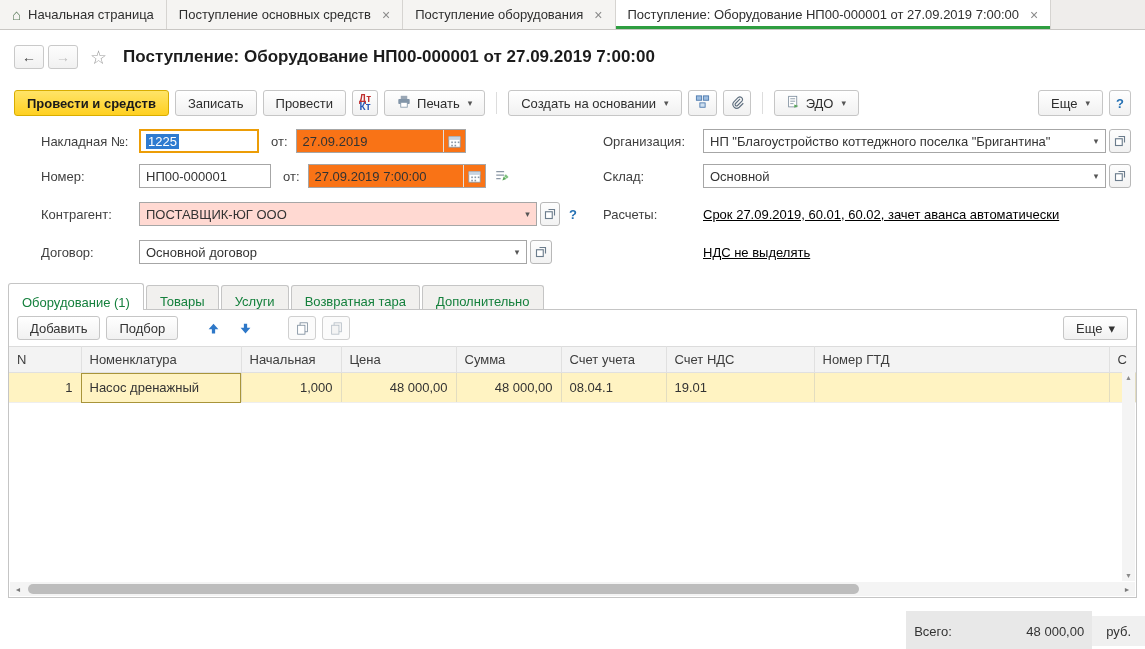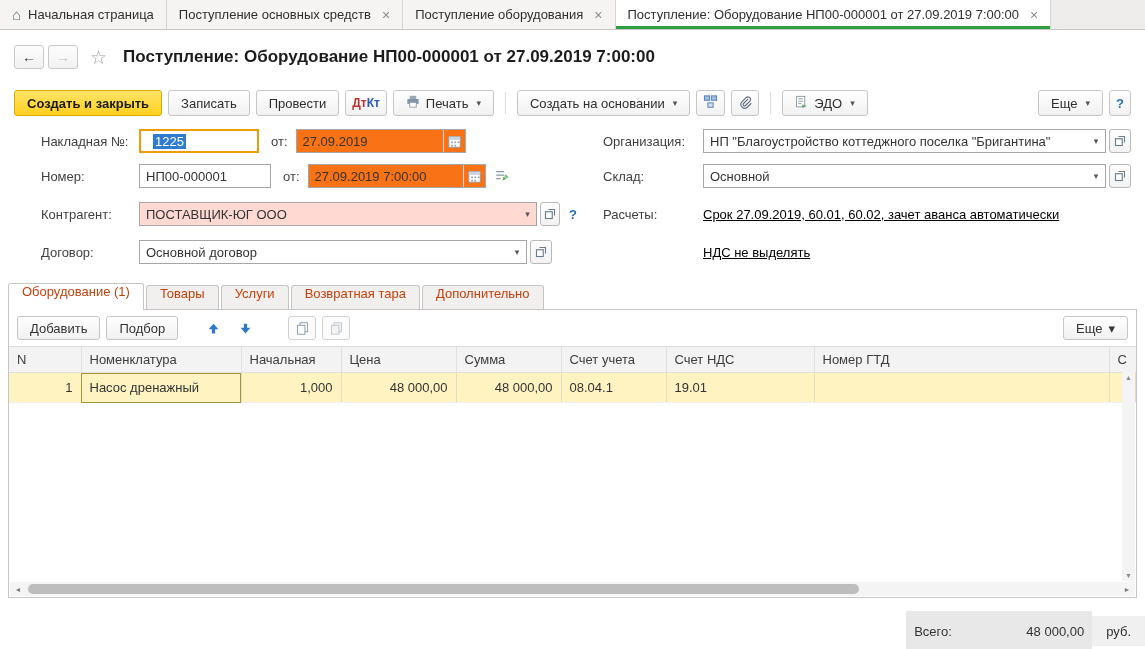--- a/index.html
+++ b/index.html
@@ -25,55 +25,55 @@
   .star { font-size:19px; color:#9a9a9a; margin-left:12px; cursor:pointer; }
   .doc-title { font-size:17px; font-weight:700; color:#1c1c1c; margin-left:16px; white-space:nowrap; }
 
   
   .toolbar { display:flex; align-items:center; gap:6px; padding:6px 14px 10px; background:#fff; }
   .btn { height:26px; padding:0 12px; background:linear-gradient(#ffffff,#f1f1f1); border:1px solid #c6c6c6;
     border-radius:3px; font-size:13px; color:#2e2e2e; display:inline-flex; align-items:center; gap:6px; cursor:pointer; white-space:nowrap; }
   .btn.primary { background:linear-gradient(#ffe468,#ffd021); border-color:#d8ad00; font-weight:700; color:#1a1a1a; }
   .btn .caret { font-size:9px; color:#555; margin-left:2px; }
   .btn.iconic { padding:0 6px; }
-  .dtkt { font-size:12px; line-height:8px; font-weight:700; display:flex; flex-direction:row; align-items:center; }
+  .dtkt { font-size:10px; line-height:8px; font-weight:700; display:flex; flex-direction:column; align-items:center; }
   .dtkt .dt { color:#c03030; } .dtkt .kt { color:#2858b8; }
   .sep { width:1px; height:22px; background:#ddd; margin:0 5px; }
   .toolbar-right { margin-left:auto; display:flex; gap:6px; align-items:center; }
   .helpbtn { color:#2470b3; font-weight:700; }
 
   
   .form { display:flex; padding:2px 14px 8px; background:#fff; }
   .fcol-left { width:536px; flex:none;margin-left:27px; }
   .fcol-right { flex:1; padding-left:26px; }
   .frow { display:flex; align-items:center; height:26px; margin-bottom:9px; }
   .frow.gap { margin-top:12px; }
   .flabel { width:98px; flex:none; color:#3f3f3f; }
   .flabel-r { width:100px; flex:none; color:#3f3f3f; }
   .ot { margin:0 8px 0 12px; color:#3f3f3f; }
   .tinput { height:24px; border:1px solid #a6a6a6; background:#fff; padding:0 6px; display:flex; align-items:center; overflow:hidden; white-space:nowrap; }
-  .tinput.focused { border:2px solid #ec9d07; padding:0 12px; }
+  .tinput.focused { border:2px solid #ec9d07; padding:0 5px; }
   .selected-text { background:#2f7bd0; color:#fff; padding:0 2px; }
   .datefield { height:24px; border:1px solid #a6a6a6; background:#f97316; display:flex; align-items:center; overflow:hidden; }
   .datefield .dval { flex:1; padding:0 6px; white-space:nowrap; }
   .datefield .dbtn { width:22px; height:100%; display:flex; align-items:center; justify-content:center; border-left:1px solid #e0e0e0; cursor:pointer; }
   .combo { height:24px; border:1px solid #a6a6a6; background:#fff; display:flex; align-items:center; overflow:hidden; }
   .combo .val { flex:1; padding:0 6px; white-space:nowrap; overflow:hidden; }
   .combo .caret { width:18px; text-align:center; font-size:9px; color:#555; cursor:pointer; }
   .combo.required { background:#ffd9d2; }
   .openbtn { width:22px; height:24px; border:1px solid #b8b8b8; border-radius:3px; background:linear-gradient(#fdfdfd,#f2f2f2);
     display:inline-flex; align-items:center; justify-content:center; margin-left:3px; cursor:pointer; }
   .qmark { color:#2470b3; font-weight:700; margin-left:9px; cursor:pointer; }
   .link { color:#000000; text-decoration:underline; cursor:pointer; white-space:nowrap; }
   .greenbtn { margin-left:8px; cursor:pointer; display:inline-flex; }
 
   
   .sheet-tabs { display:flex; align-items:flex-end; padding-left:8px; height:27px; background:#fff; }
-  .stab { height:24px; padding:0 13px; display:flex; align-items:flex-start; border:1px solid #c5c5c5; border-bottom:none;
-    background:#f1f0ee; margin-right:2px; border-radius:3px 3px 0 0; color:#c2410c; cursor:pointer; white-space:nowrap; }
+  .stab { height:24px; padding:0 13px; display:flex; align-items:flex-end; border:1px solid #c5c5c5; border-bottom:none;
+    background:#f1f0ee; margin-right:2px; border-radius:3px 3px 0 0; color:#15803d; cursor:pointer; white-space:nowrap; }
   .stab.active { background:#fff; height:27px; margin-bottom:-1px; position:relative; z-index:3; }
 
   
   .table-group { margin:0 8px; border:1px solid #c5c5c5; background:#fff; height:289px; position:relative; }
   .tg-toolbar { display:flex; align-items:center; gap:6px; padding:6px 8px; }
   .tbtn { height:24px; padding:0 12px; background:linear-gradient(#ffffff,#f1f1f1); border:1px solid #c6c6c6;
     border-radius:3px; display:inline-flex; align-items:center; gap:6px; cursor:pointer; }
   .arrowbtn { width:26px; height:24px; display:inline-flex; align-items:center; justify-content:center; cursor:pointer; background:transparent; border:none; }
   .sheetbtn { width:28px; height:24px; border:1px solid #d0d0d0; border-radius:3px; background:#fbfbfb;
     display:inline-flex; align-items:center; justify-content:center; cursor:pointer; }
@@ -128,21 +128,21 @@
 </div>
 
 <div class="titlebar">
   <span class="navbtn">←</span>
   <span class="navbtn disabled">→</span>
   <span class="star">☆</span>
   <span class="doc-title">Поступление: Оборудование НП00-000001 от 27.09.2019 7:00:00</span>
 </div>
 
 <div class="toolbar">
-  <span class="btn primary">Создать и закрыть</span>
+  <span class="btn primary">Провести и средств</span>
   <span class="btn">Записать</span>
   <span class="btn">Провести</span>
   <span class="btn iconic">
     <span class="dtkt">
       <span class="dt">Дт</span>
         <span class="kt">Кт</span>
     </span>
   </span>
   <span class="btn">
     <span><svg width="14" height="13" viewBox="0 0 16 16">

